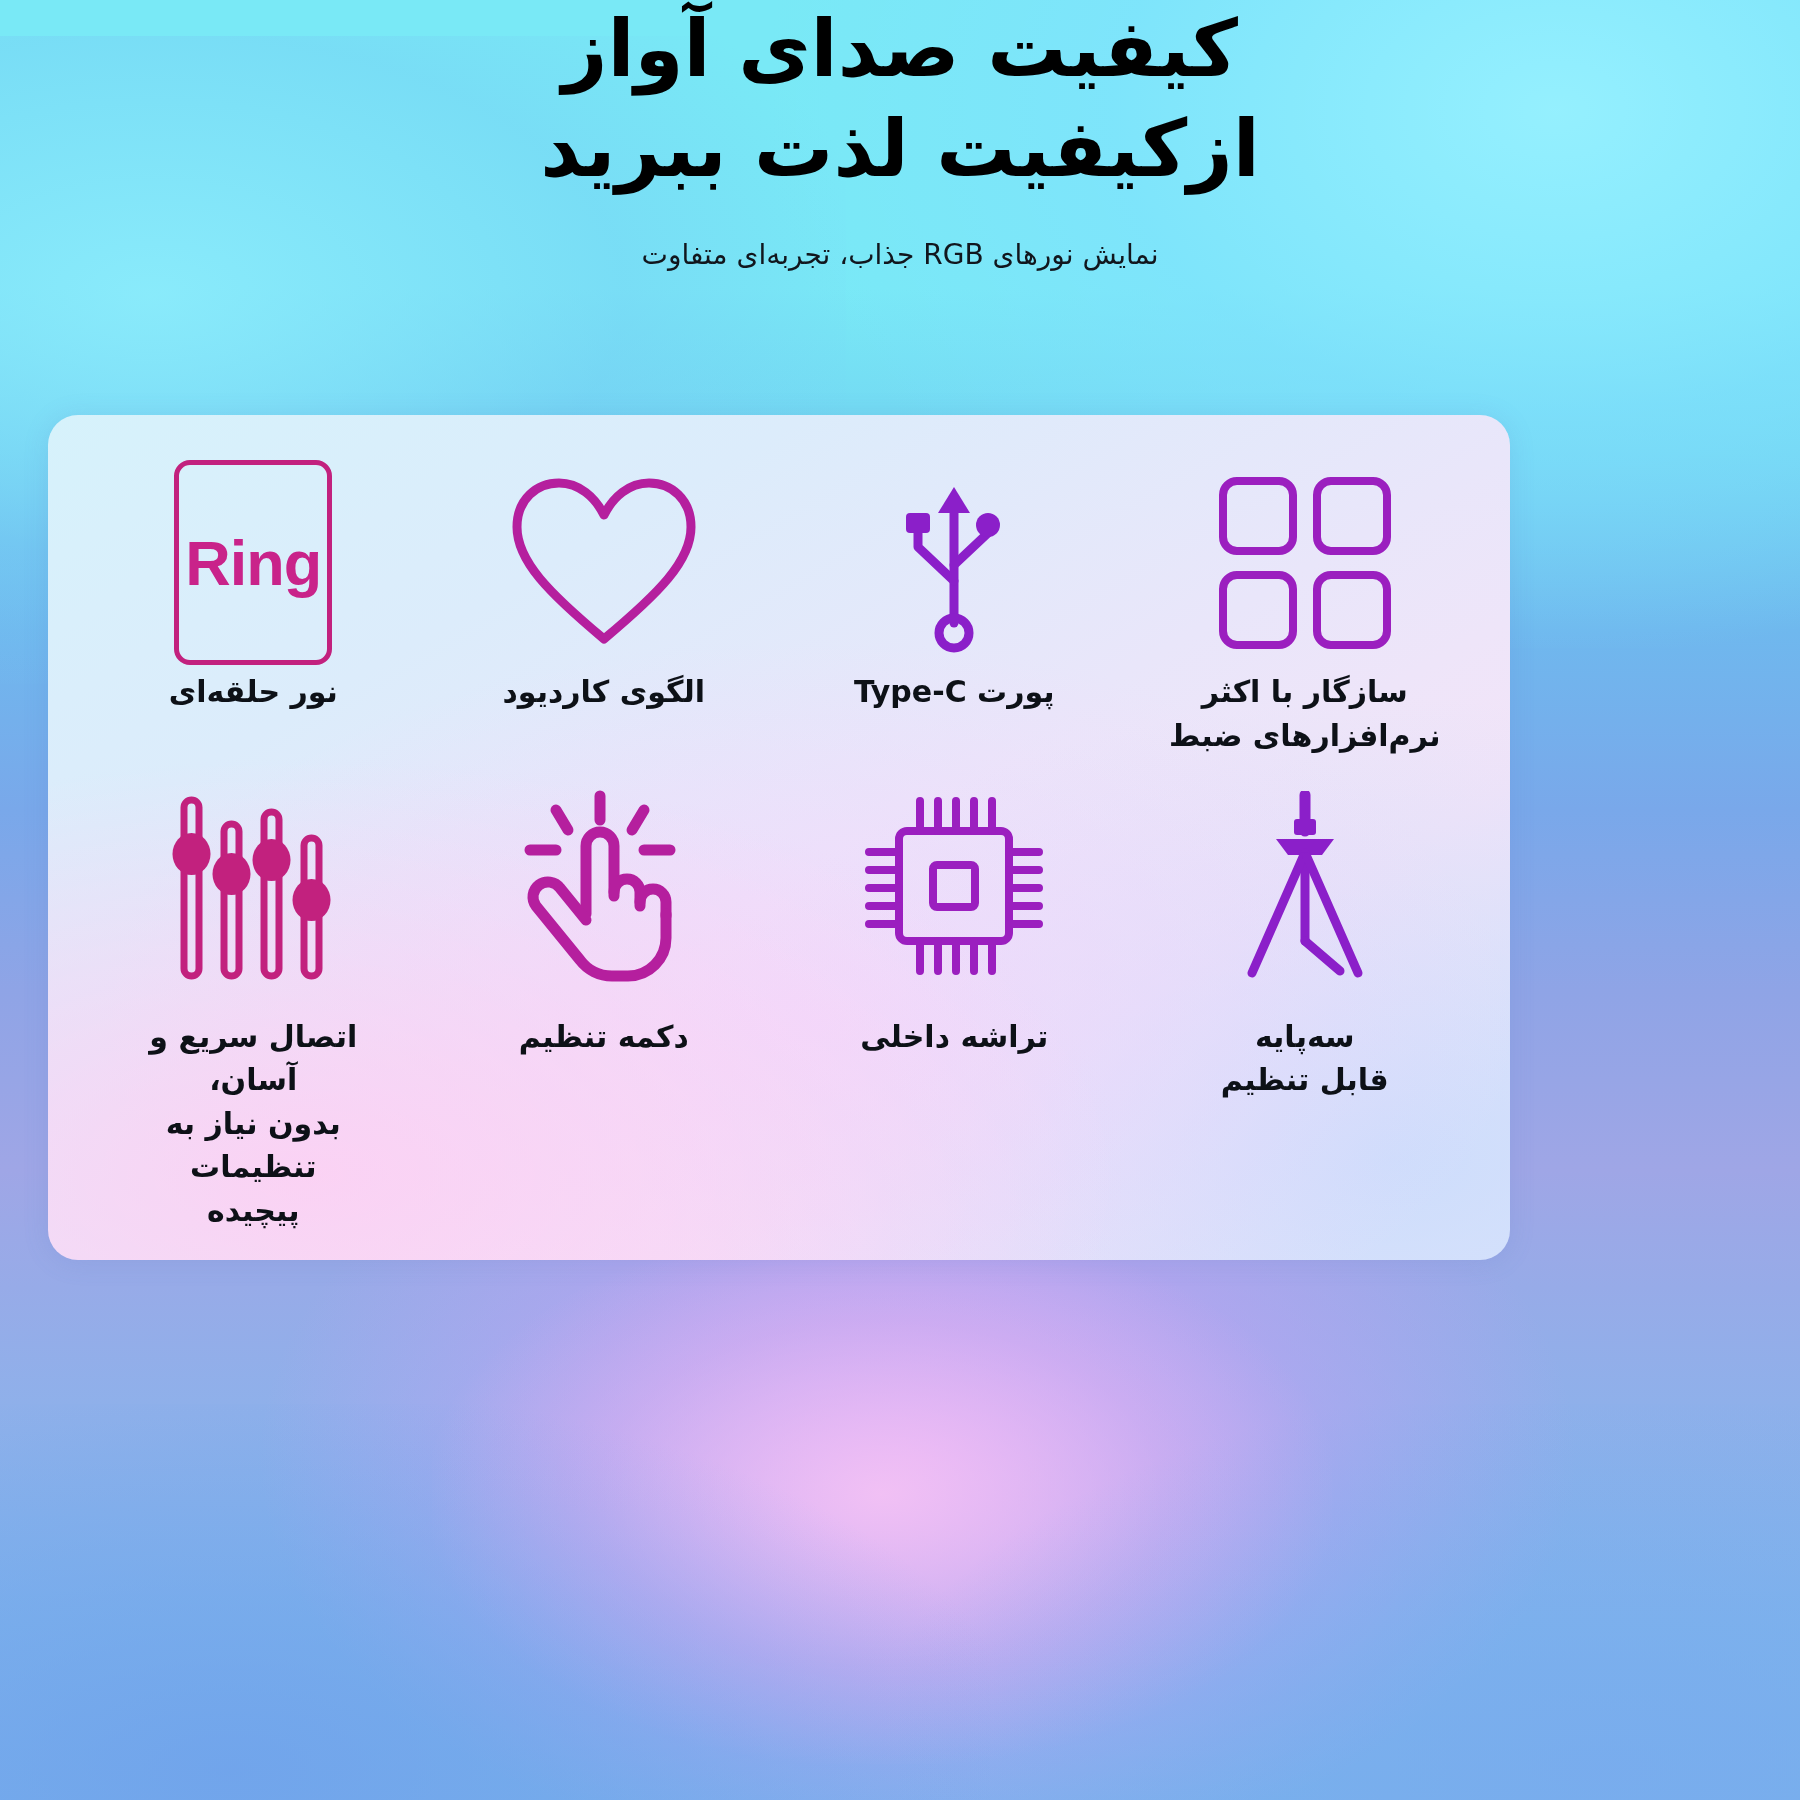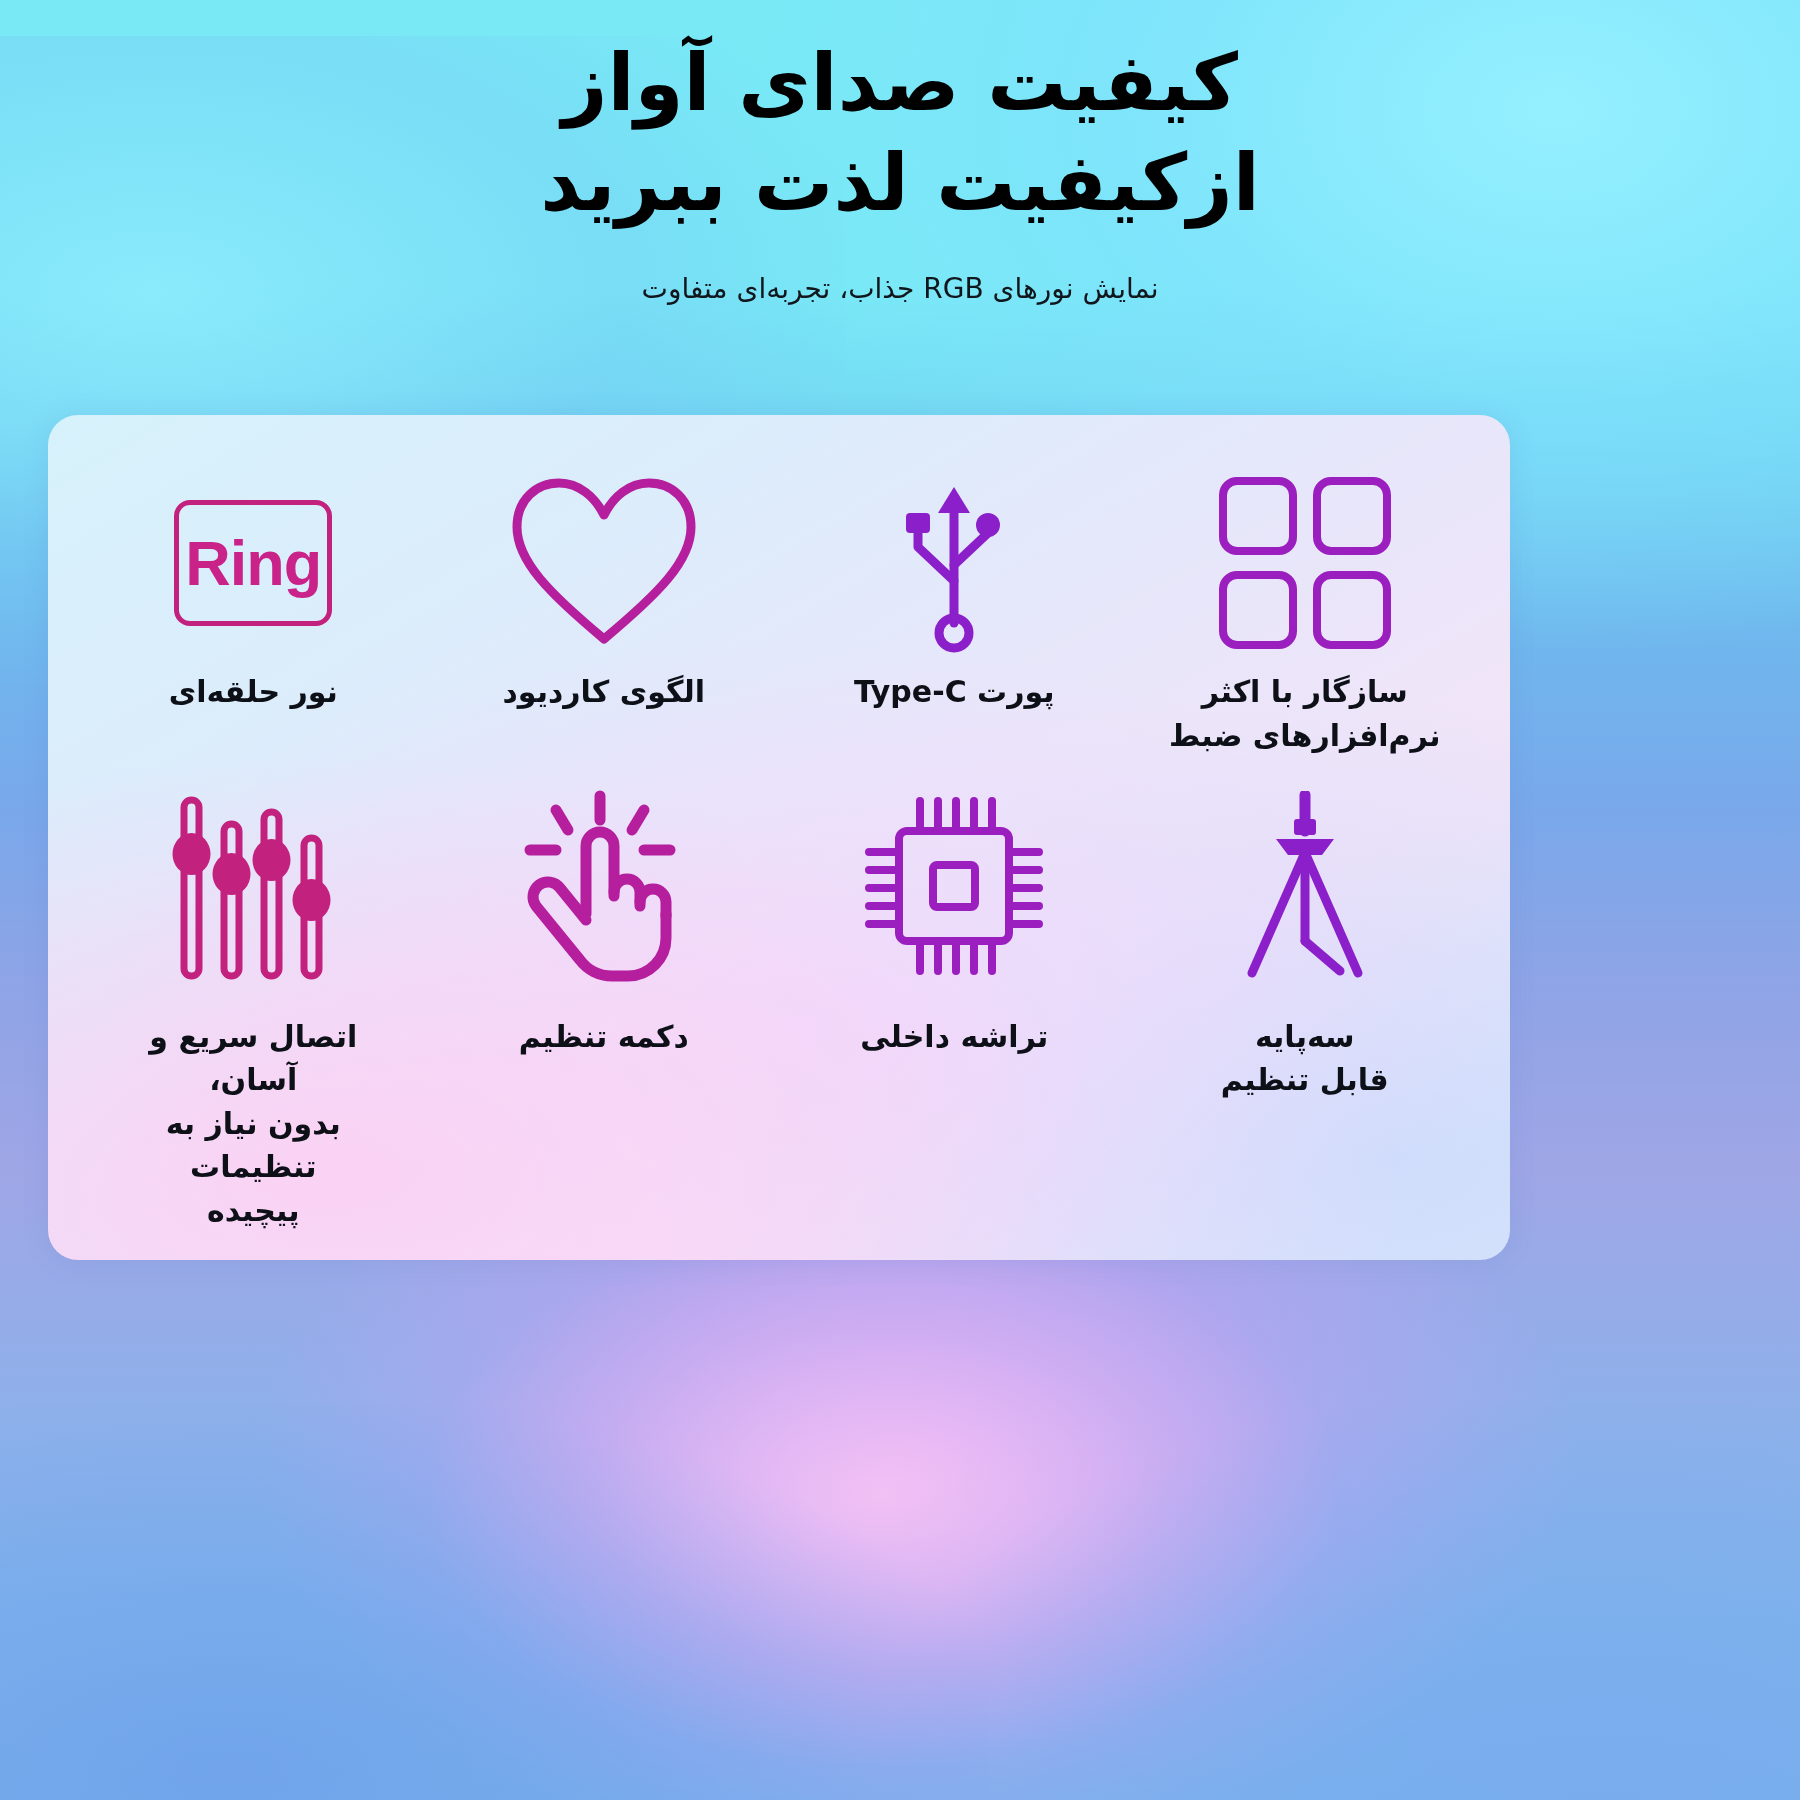--- a/index.html
+++ b/index.html
@@ -45,21 +45,21 @@
   }
   .bg-glow-blue-c{
     position:absolute; right:-10%; bottom:-12%;
     width:60%; height:34%;
     background:radial-gradient(ellipse at 65% 60%, rgba(120,170,238,.7) 0%, rgba(120,170,238,.28) 45%, rgba(120,170,238,0) 75%);
   }
 
   .page{ position:relative; z-index:3; width:1800px; height:1800px; }
 
   
-  header{ padding-top:34px; text-align:center; }
+  header{ text-align:center; }
   .headline{
     color:#000;
     font-size:79px;
     font-weight:bold;
     line-height:1.26;
     letter-spacing:-1px;
   }
   .subhead{
     margin-top:36px;
     color:#11161d;
@@ -105,21 +105,21 @@
     color:#0d1117;
     line-height:1.45;
     max-width:300px;
     white-space:pre-line;
   }
   .row2 .icon-wrap{ height:210px; }
   .row2 .cell-label{ margin-top:24px; }
 
   
   .ring-box{
-    width:158px; height:126px;
+    width:158px; height:205px;
     border:5px solid #c2217e;
     border-radius:16px;
     display:flex; align-items:center; justify-content:center;
   }
   .ring-box span{
     font-family:"Liberation Sans",sans-serif;
     font-size:63px; font-weight:bold;
     color:#c9238a; letter-spacing:-1px;
     direction:ltr;
   }

